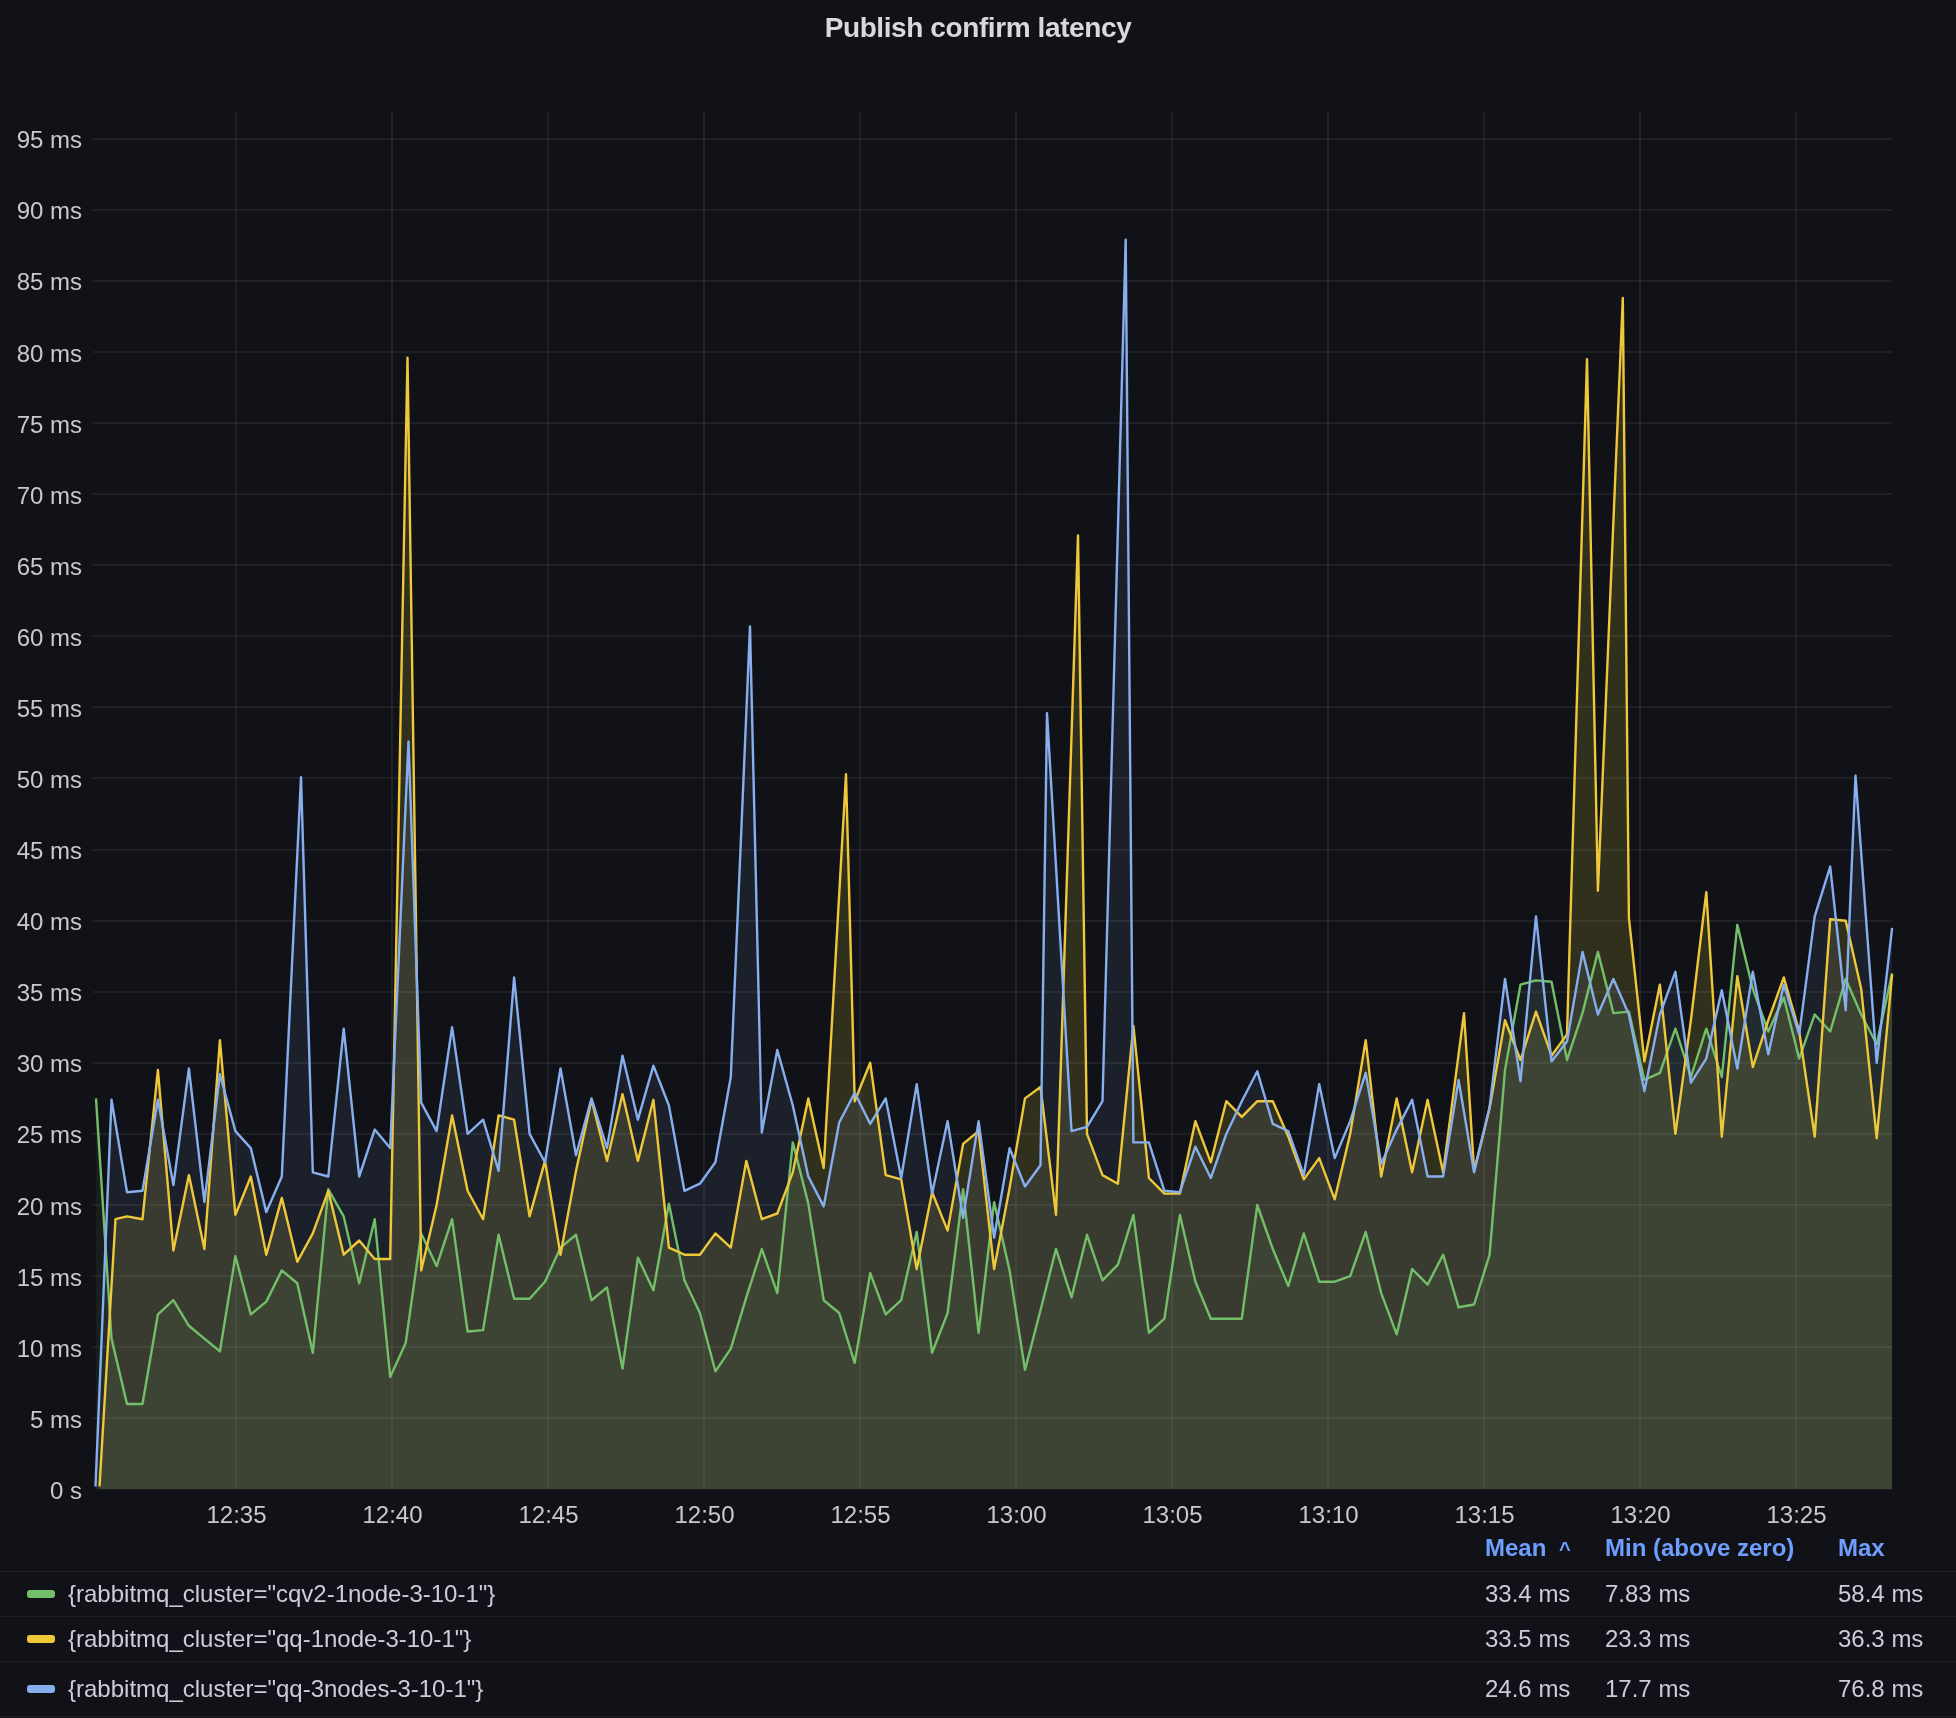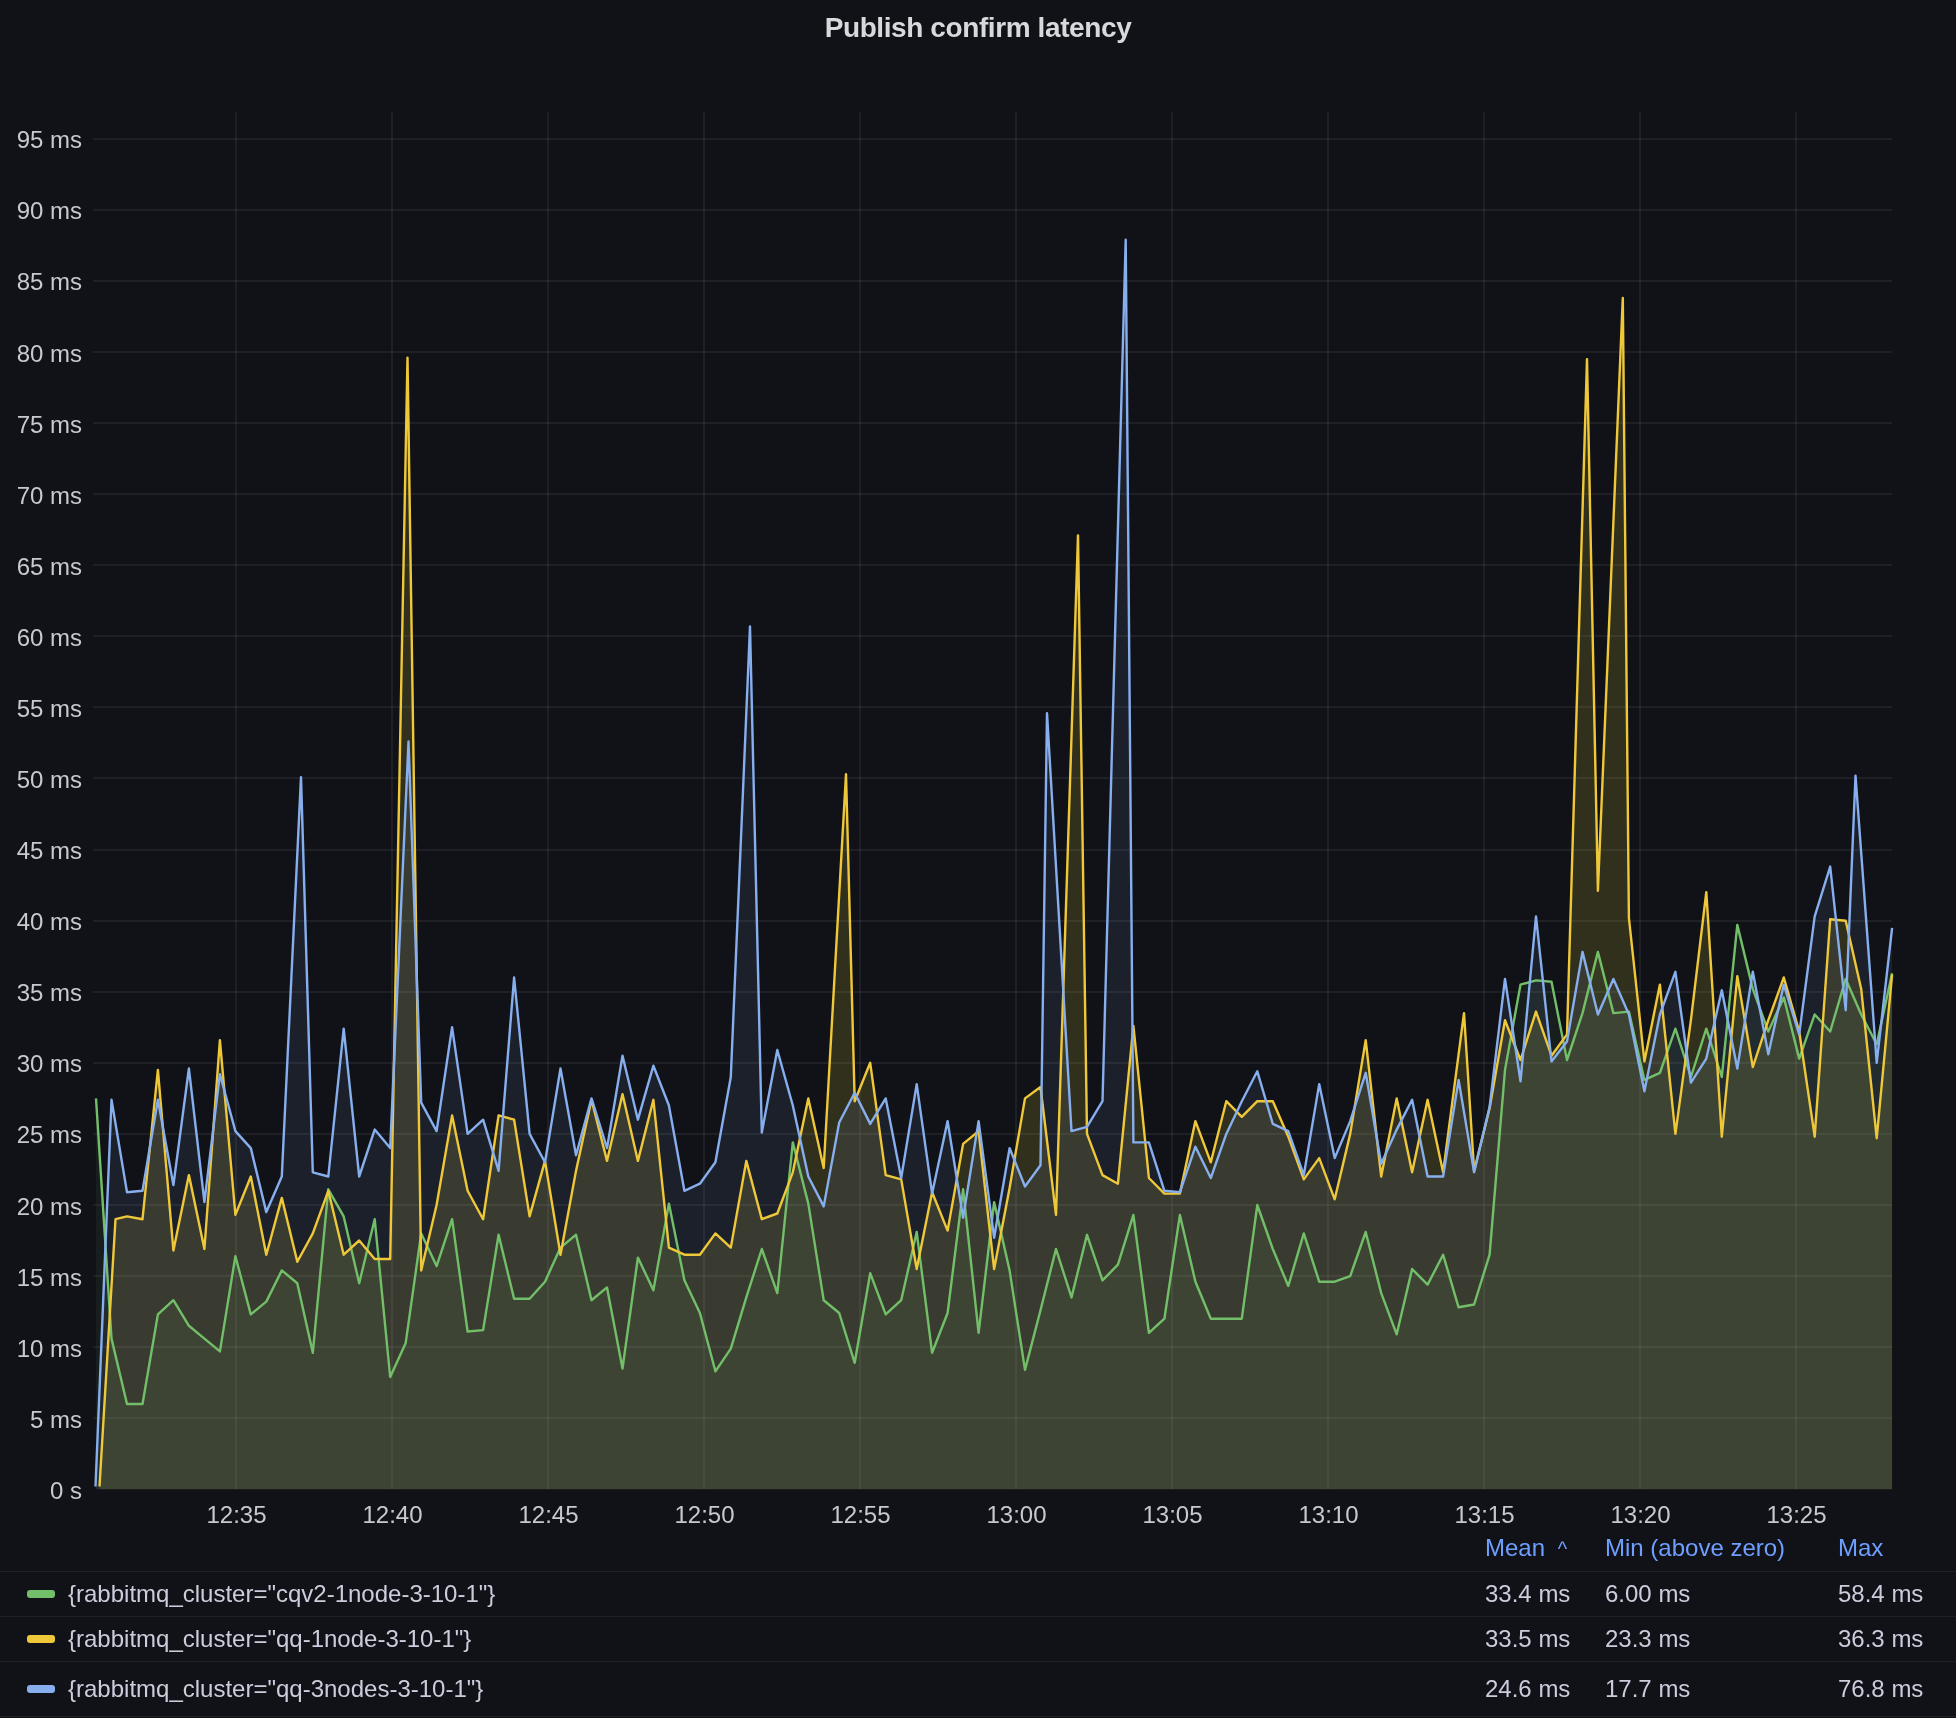--- a/index.html
+++ b/index.html
@@ -1,18 +1,18 @@
 <!DOCTYPE html>
 <html><head><meta charset="utf-8">
 <style>
 html,body{margin:0;padding:0;background:#111217;width:1956px;height:1718px;overflow:hidden}
 *{box-sizing:border-box}
 body{font-family:"Liberation Sans",sans-serif;position:relative}
 .chart{position:absolute;left:0;top:0}
-.lhead{position:absolute;top:1534px;left:0;width:1956px;height:30px;color:#6E9FFF;font-size:24px;font-weight:400}
+.lhead{position:absolute;top:1534px;left:0;width:1956px;height:30px;color:#6E9FFF;font-size:24px;font-weight:700}
 .lhead .h1{position:absolute;left:1485px}
 .lhead .h2{position:absolute;left:1605px}
 .lhead .h3{position:absolute;left:1838px}
 .lrow{position:absolute;left:0;width:1956px;border-top:1px solid rgba(204,204,220,0.08);color:#CCCCDC;font-size:24px;display:flex;align-items:center}
 .lrow:last-of-type{border-bottom:1px solid rgba(204,204,220,0.08)}
 .mark{position:absolute;left:27px;width:28px;height:8px;border-radius:3px}
 .lbl{position:absolute;left:68px}
 .v{position:absolute}
 .v1{left:1485px}
 .v2{left:1605px}
@@ -97,21 +97,21 @@
 </svg></div>
 <div class="lhead">
     <span class="h1">Mean <span class="caret">^</span></span>
     <span class="h2">Min (above zero)</span>
     <span class="h3">Max</span>
   </div>
 <div class="lrow" style="top:1571px;height:45px">
   <span class="mark" style="background:#73BF69"></span>
   <span class="lbl">{rabbitmq_cluster="cqv2-1node-3-10-1"}</span>
   <span class="v v1">33.4 ms</span>
-  <span class="v v2">6.00 ms</span>
+  <span class="v v2">7.83 ms</span>
   <span class="v v3">58.4 ms</span>
 </div>
 <div class="lrow" style="top:1616px;height:45px">
   <span class="mark" style="background:#EFC83A"></span>
   <span class="lbl">{rabbitmq_cluster="qq-1node-3-10-1"}</span>
   <span class="v v1">33.5 ms</span>
   <span class="v v2">23.3 ms</span>
   <span class="v v3">36.3 ms</span>
 </div>
 <div class="lrow" style="top:1661px;height:56px">

